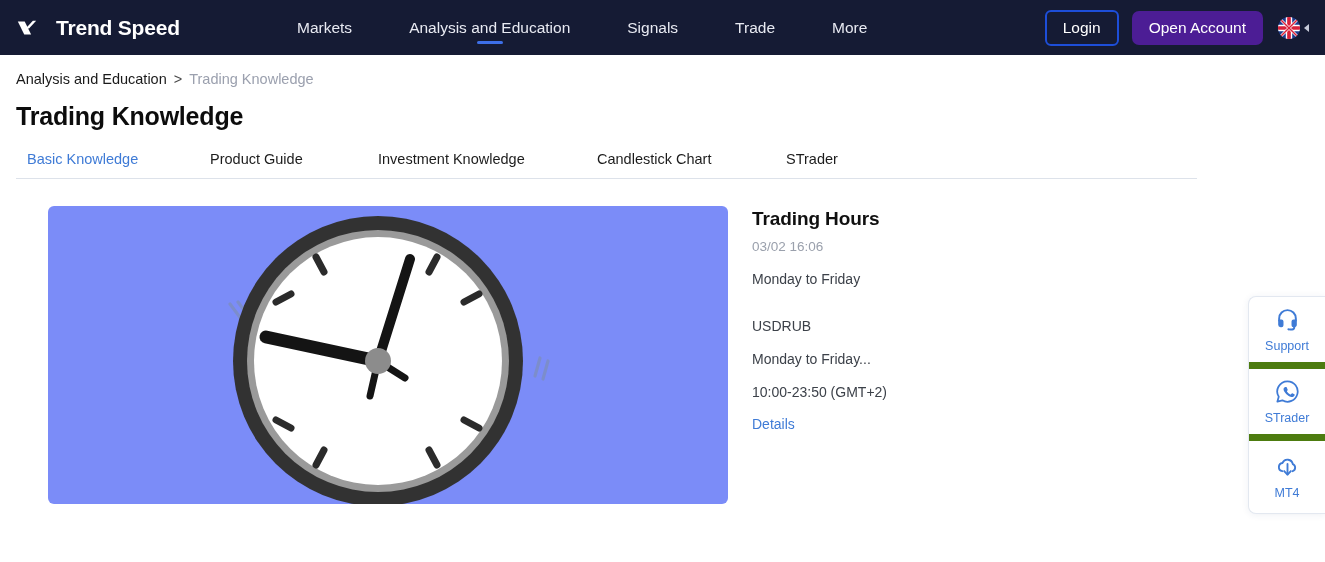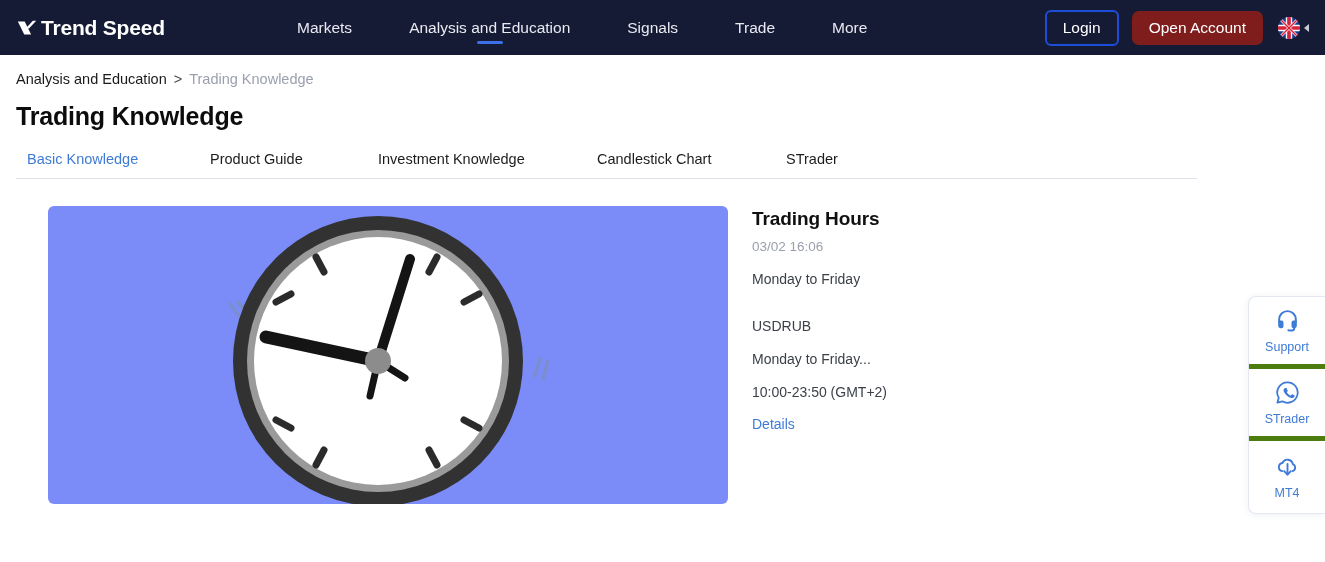--- a/index.html
+++ b/index.html
@@ -20,21 +20,21 @@
     height: 55px;
     background: #151B34;
     display: flex;
     align-items: center;
   }
 
   .logo {
     display: flex;
     align-items: center;
     margin-left: 16px;
-    gap: 3px;
+    gap: 18px;
     cursor: pointer;
     user-select: none;
   }
   .logo-mark {
     width: 22px;
     height: 22px;
     position: relative;
     flex: none;
   }
   .logo-text {
@@ -98,21 +98,21 @@
     cursor: pointer;
     font-family: inherit;
     white-space: nowrap;
   }
   .btn-open {
     color: #ffffff;
     font-size: 15.5px;
     border: none;
     border-radius: 7px;
     padding: 8px 17px;
-    background: #7f1d1d;
+    background: #4c1d95;
     cursor: pointer;
     font-family: inherit;
     white-space: nowrap;
   }
   .lang {
     display: flex;
     align-items: center;
     gap: 4px;
     cursor: pointer;
     margin-left: 2px;
@@ -243,21 +243,21 @@
     overflow: hidden;
   }
   .side-item {
     height: 72px;
     display: flex;
     flex-direction: column;
     align-items: center;
     justify-content: center;
     gap: 4px;
     cursor: pointer;
-    border-bottom: 5px solid #4d7c0f;
+    border-bottom: 7px solid #4d7c0f;
   }
   .side-item:last-child { border-bottom: none; }
   .side-label {
     font-size: 12.5px;
     color: #3F7BD6;
     line-height: 1;
   }
 </style>
 </head>
 <body>

